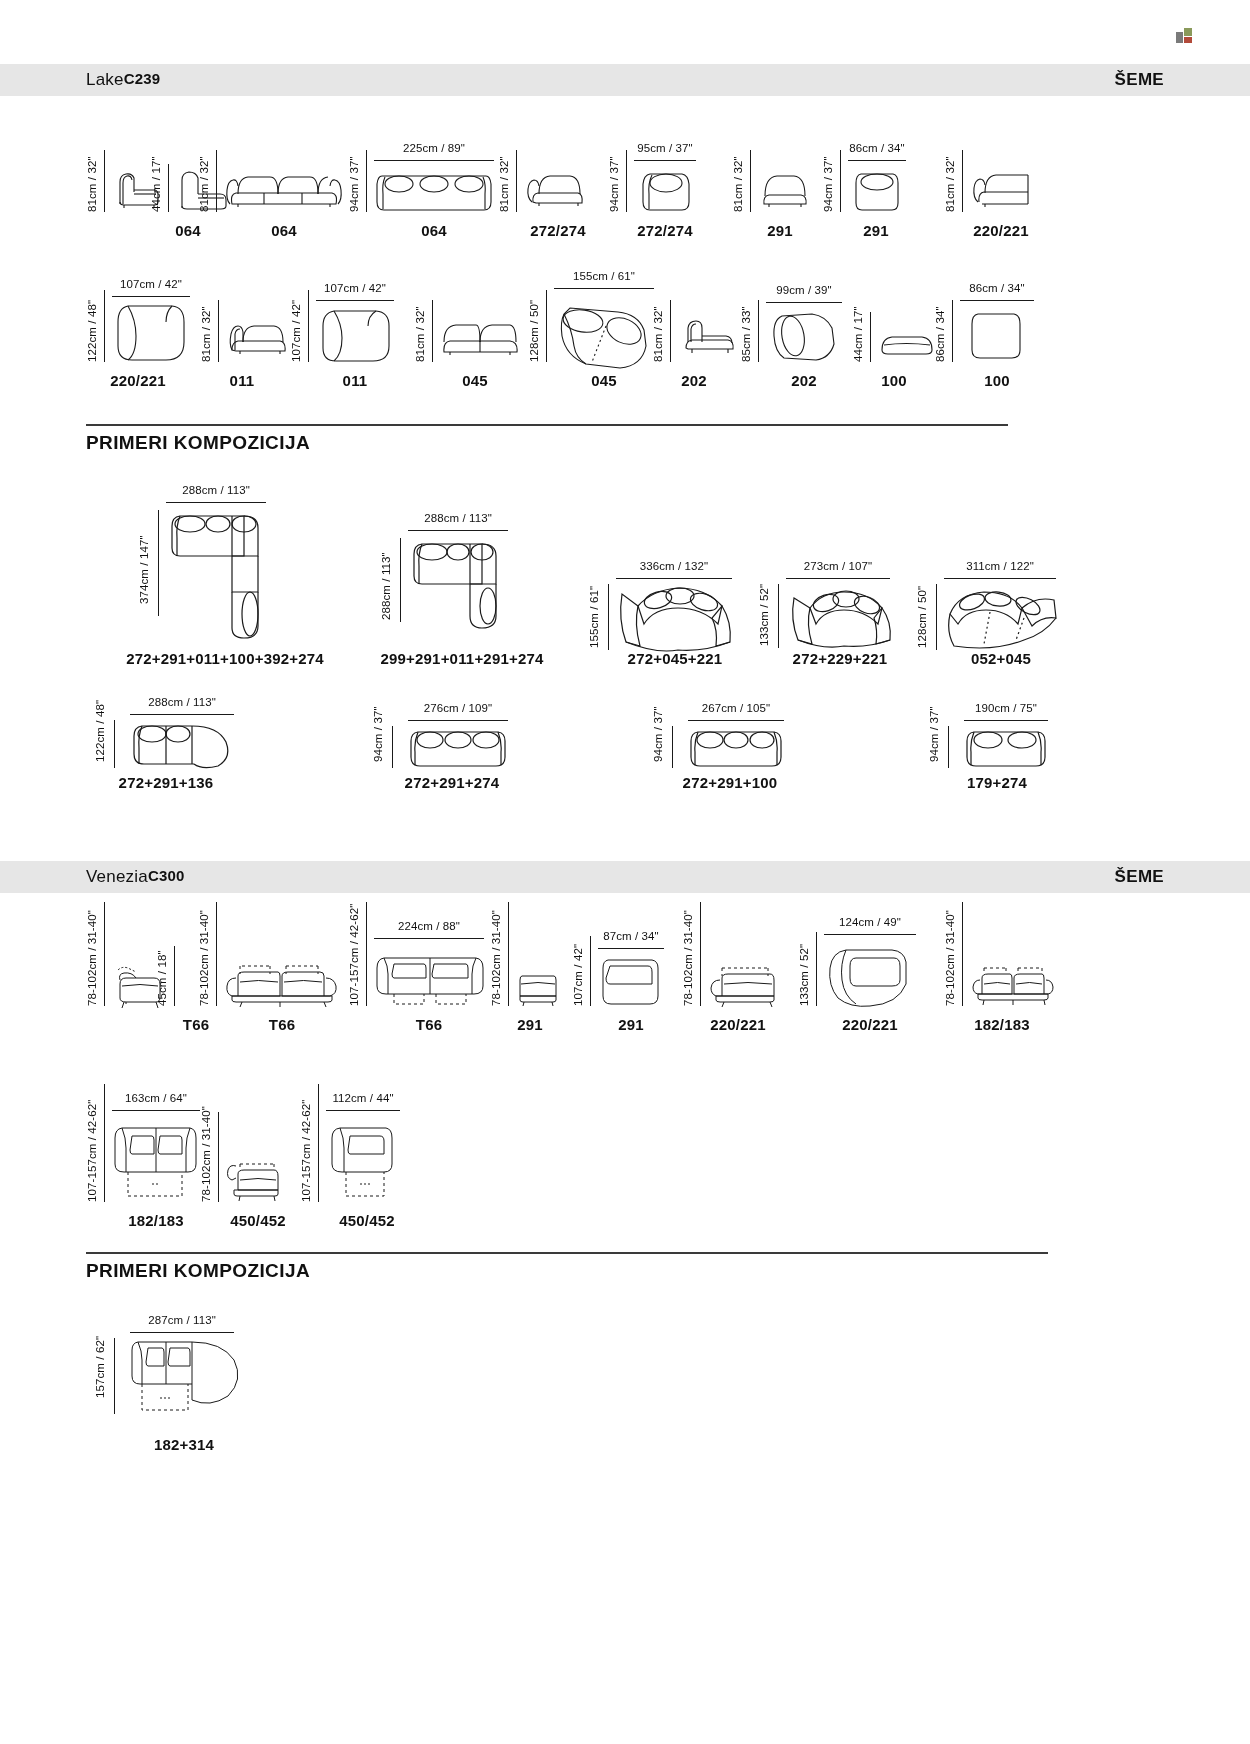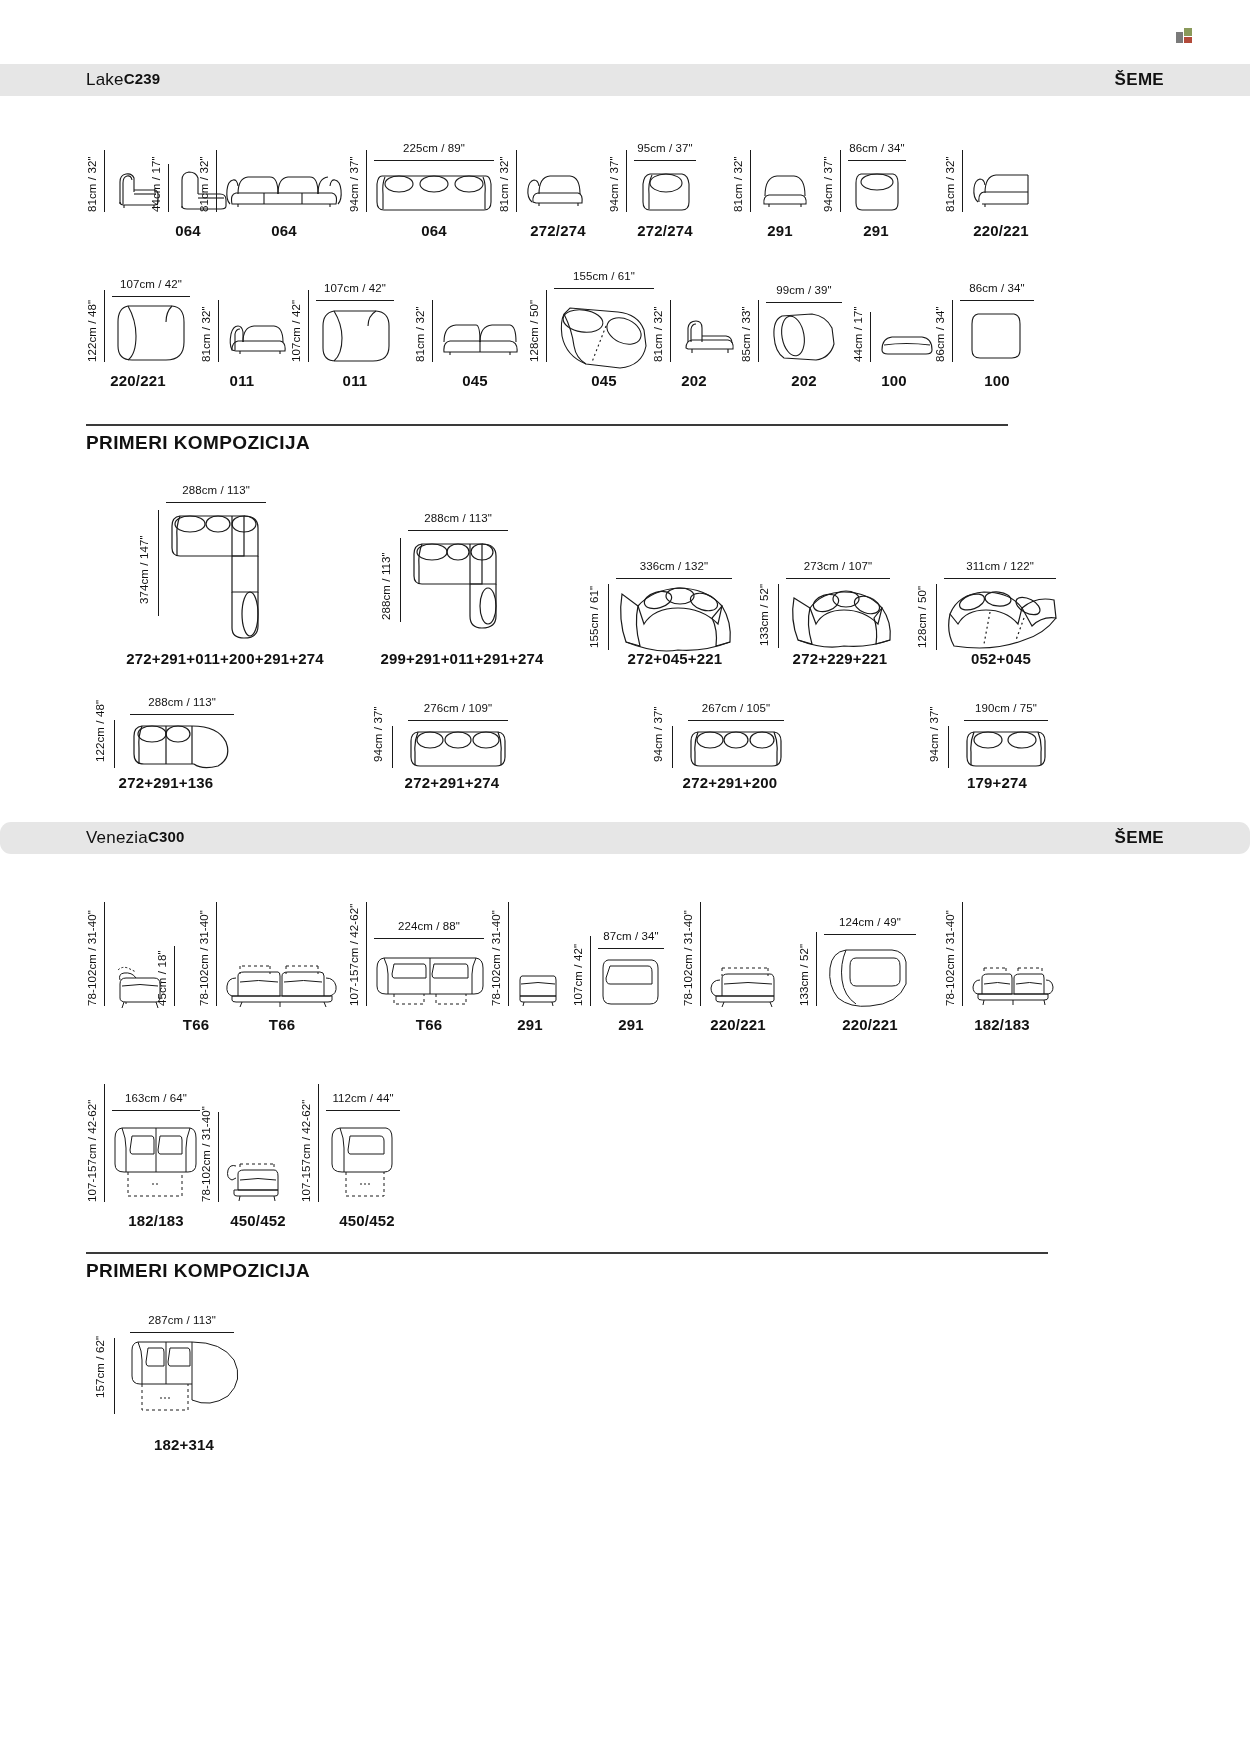--- a/index.html
+++ b/index.html
@@ -344,21 +344,21 @@
   </div>
 
   <div class="rule" style="left:86px;top:424px;width:922px;"></div>
   <div class="subtitle" style="left:86px;top:432px;">PRIMERI KOMPOZICIJA</div>
 
   <div class="item" style="left:120px;top:482px;">
     <div class="dimh" style="left:46px;top:2px;width:100px;">288cm / 113"</div>
     <div class="hline" style="left:46px;top:20px;width:100px;"></div>
     <div class="dimv" style="left:18px;top:30px;height:92px;">374cm / 147"</div>
     <div class="vline" style="left:38px;top:28px;height:106px;"></div>
-    <div class="code" style="left:-40px;top:168px;width:290px;">272+291+011+200+291+274</div>
+    <div class="code" style="left:-40px;top:168px;width:290px;">272+291+011+100+392+274</div>
     <div class="art" style="left:46px;top:28px;">
       <svg width="110" height="134" viewBox="0 0 110 134" fill="none" stroke="#1a1a1a" stroke-width="1.2">
         <path d="M14 6 Q6 7 6 16 L6 38 Q6 46 14 46 L78 46 L78 6 Z"></path>
         <ellipse cx="24" cy="14" rx="15" ry="8"></ellipse>
         <ellipse cx="52" cy="14" rx="12" ry="8"></ellipse>
         <ellipse cx="78" cy="14" rx="12" ry="8"></ellipse>
         <path d="M14 6 Q10 16 11 28 L11 46"></path>
         <path d="M66 6 L66 46"></path>
         <path d="M78 6 Q92 6 92 18 L92 46 L66 46"></path>
         <path d="M66 46 L66 82 L92 82 L92 46"></path>
@@ -482,21 +482,21 @@
         <path d="M90 6 Q94 16 93 26 L93 39"></path>
       </svg>
     </div>
   </div>
 
   <div class="item" style="left:654px;top:700px;">
     <div class="dimh" style="left:34px;top:2px;width:96px;">267cm / 105"</div>
     <div class="hline" style="left:34px;top:20px;width:96px;"></div>
     <div class="dimv" style="left:-2px;top:16px;height:46px;">94cm / 37"</div>
     <div class="vline" style="left:18px;top:26px;height:42px;"></div>
-    <div class="code" style="left:-22px;top:74px;width:196px;">272+291+200</div>
+    <div class="code" style="left:-22px;top:74px;width:196px;">272+291+100</div>
     <div class="art" style="left:34px;top:26px;">
       <svg width="96" height="44" viewBox="0 0 96 44" fill="none" stroke="#1a1a1a" stroke-width="1.2">
         <path d="M10 6 Q3 7 3 15 L3 31 Q3 40 12 40 L84 40 Q93 40 93 31 L93 15 Q93 7 86 6 Z"></path>
         <ellipse cx="22" cy="14" rx="13" ry="8"></ellipse>
         <ellipse cx="48" cy="14" rx="12" ry="8"></ellipse>
         <ellipse cx="74" cy="14" rx="12" ry="8"></ellipse>
         <path d="M10 6 Q6 16 7 26 L7 39"></path>
         <path d="M86 6 Q90 16 89 26 L89 39"></path>
       </svg>
     </div>
@@ -512,21 +512,21 @@
       <svg width="84" height="44" viewBox="0 0 84 44" fill="none" stroke="#1a1a1a" stroke-width="1.2">
         <path d="M10 6 Q3 7 3 15 L3 31 Q3 40 12 40 L72 40 Q81 40 81 31 L81 15 Q81 7 74 6 Z"></path>
         <ellipse cx="24" cy="14" rx="14" ry="8"></ellipse>
         <ellipse cx="58" cy="14" rx="14" ry="8"></ellipse>
         <path d="M10 6 Q6 16 7 26 L7 39"></path>
         <path d="M74 6 Q78 16 77 26 L77 39"></path>
       </svg>
     </div>
   </div>
 
-  <div class="band" style="top:822px;border-radius:11px;">
+  <div class="band" style="top:861px;">
     <div class="left">
       <span class="brand">Venezia</span>
       <span class="code">C300</span>
     </div>
     <div class="right">ŠEME</div>
   </div>
 
   <div class="item" style="left:86px;top:902px;">
     <div class="dimv" style="left:0;top:0;height:104px;">78-102cm / 31-40"</div>
     <div class="vline" style="left:18px;top:0;height:104px;"></div>

